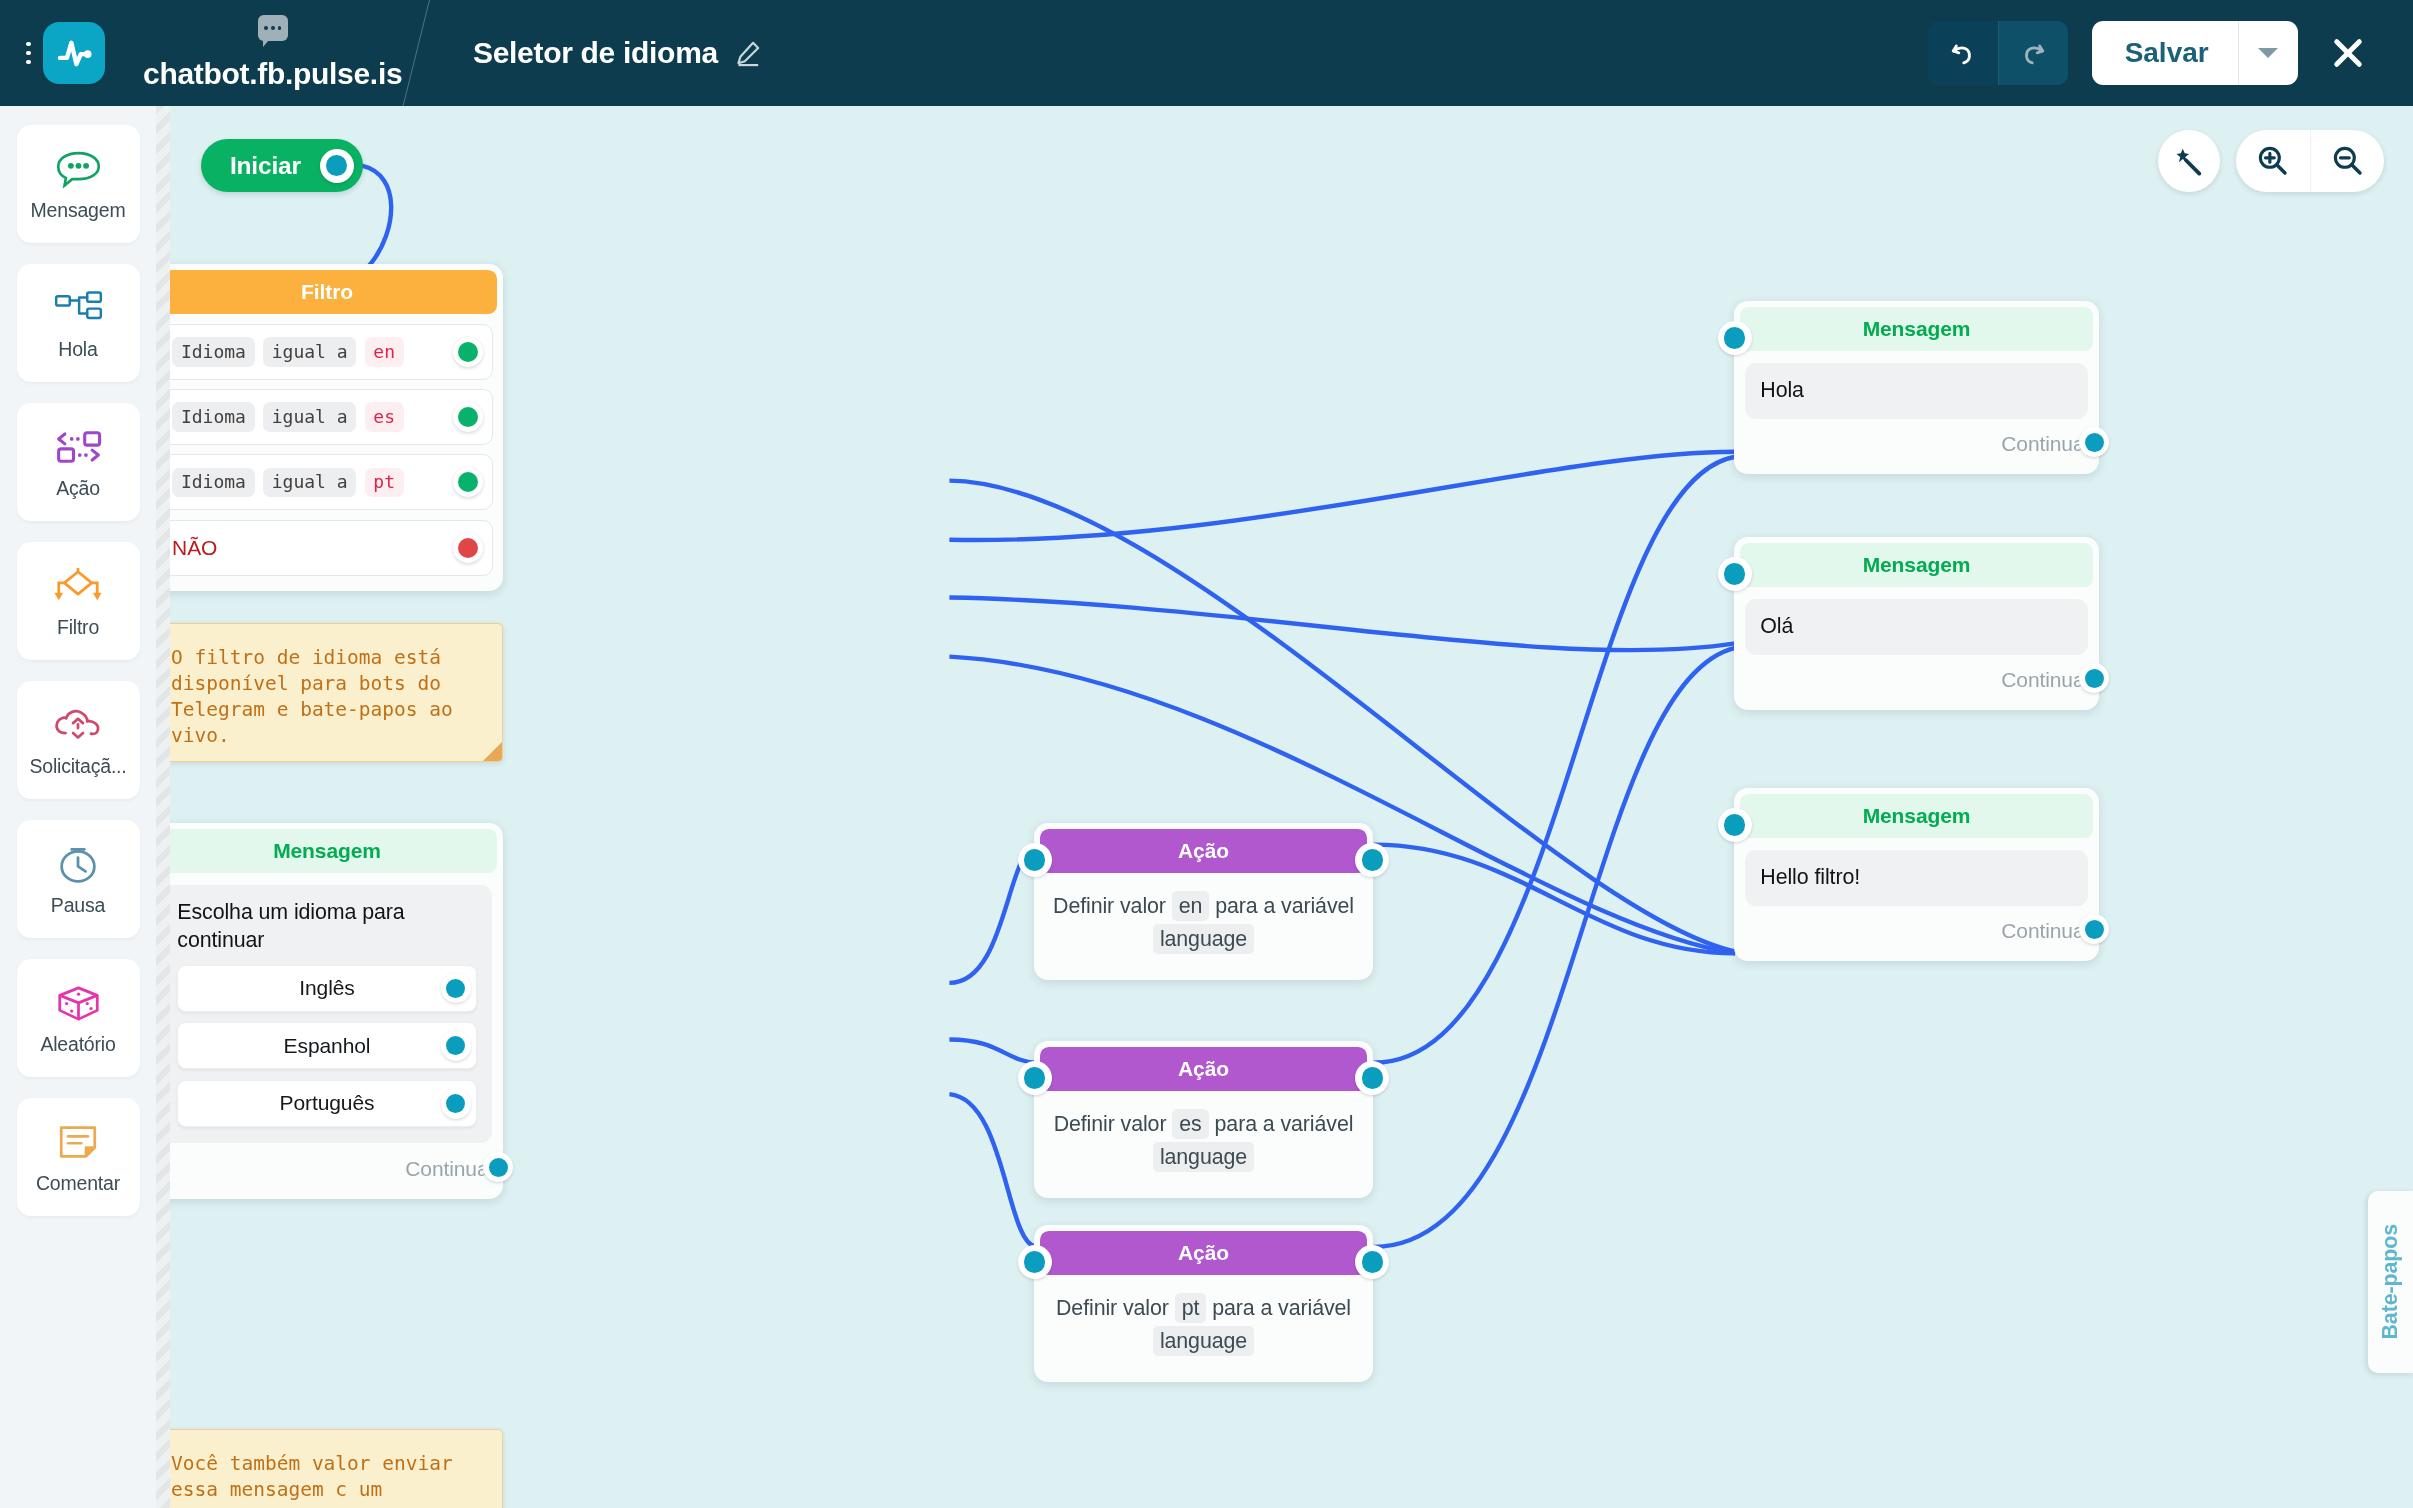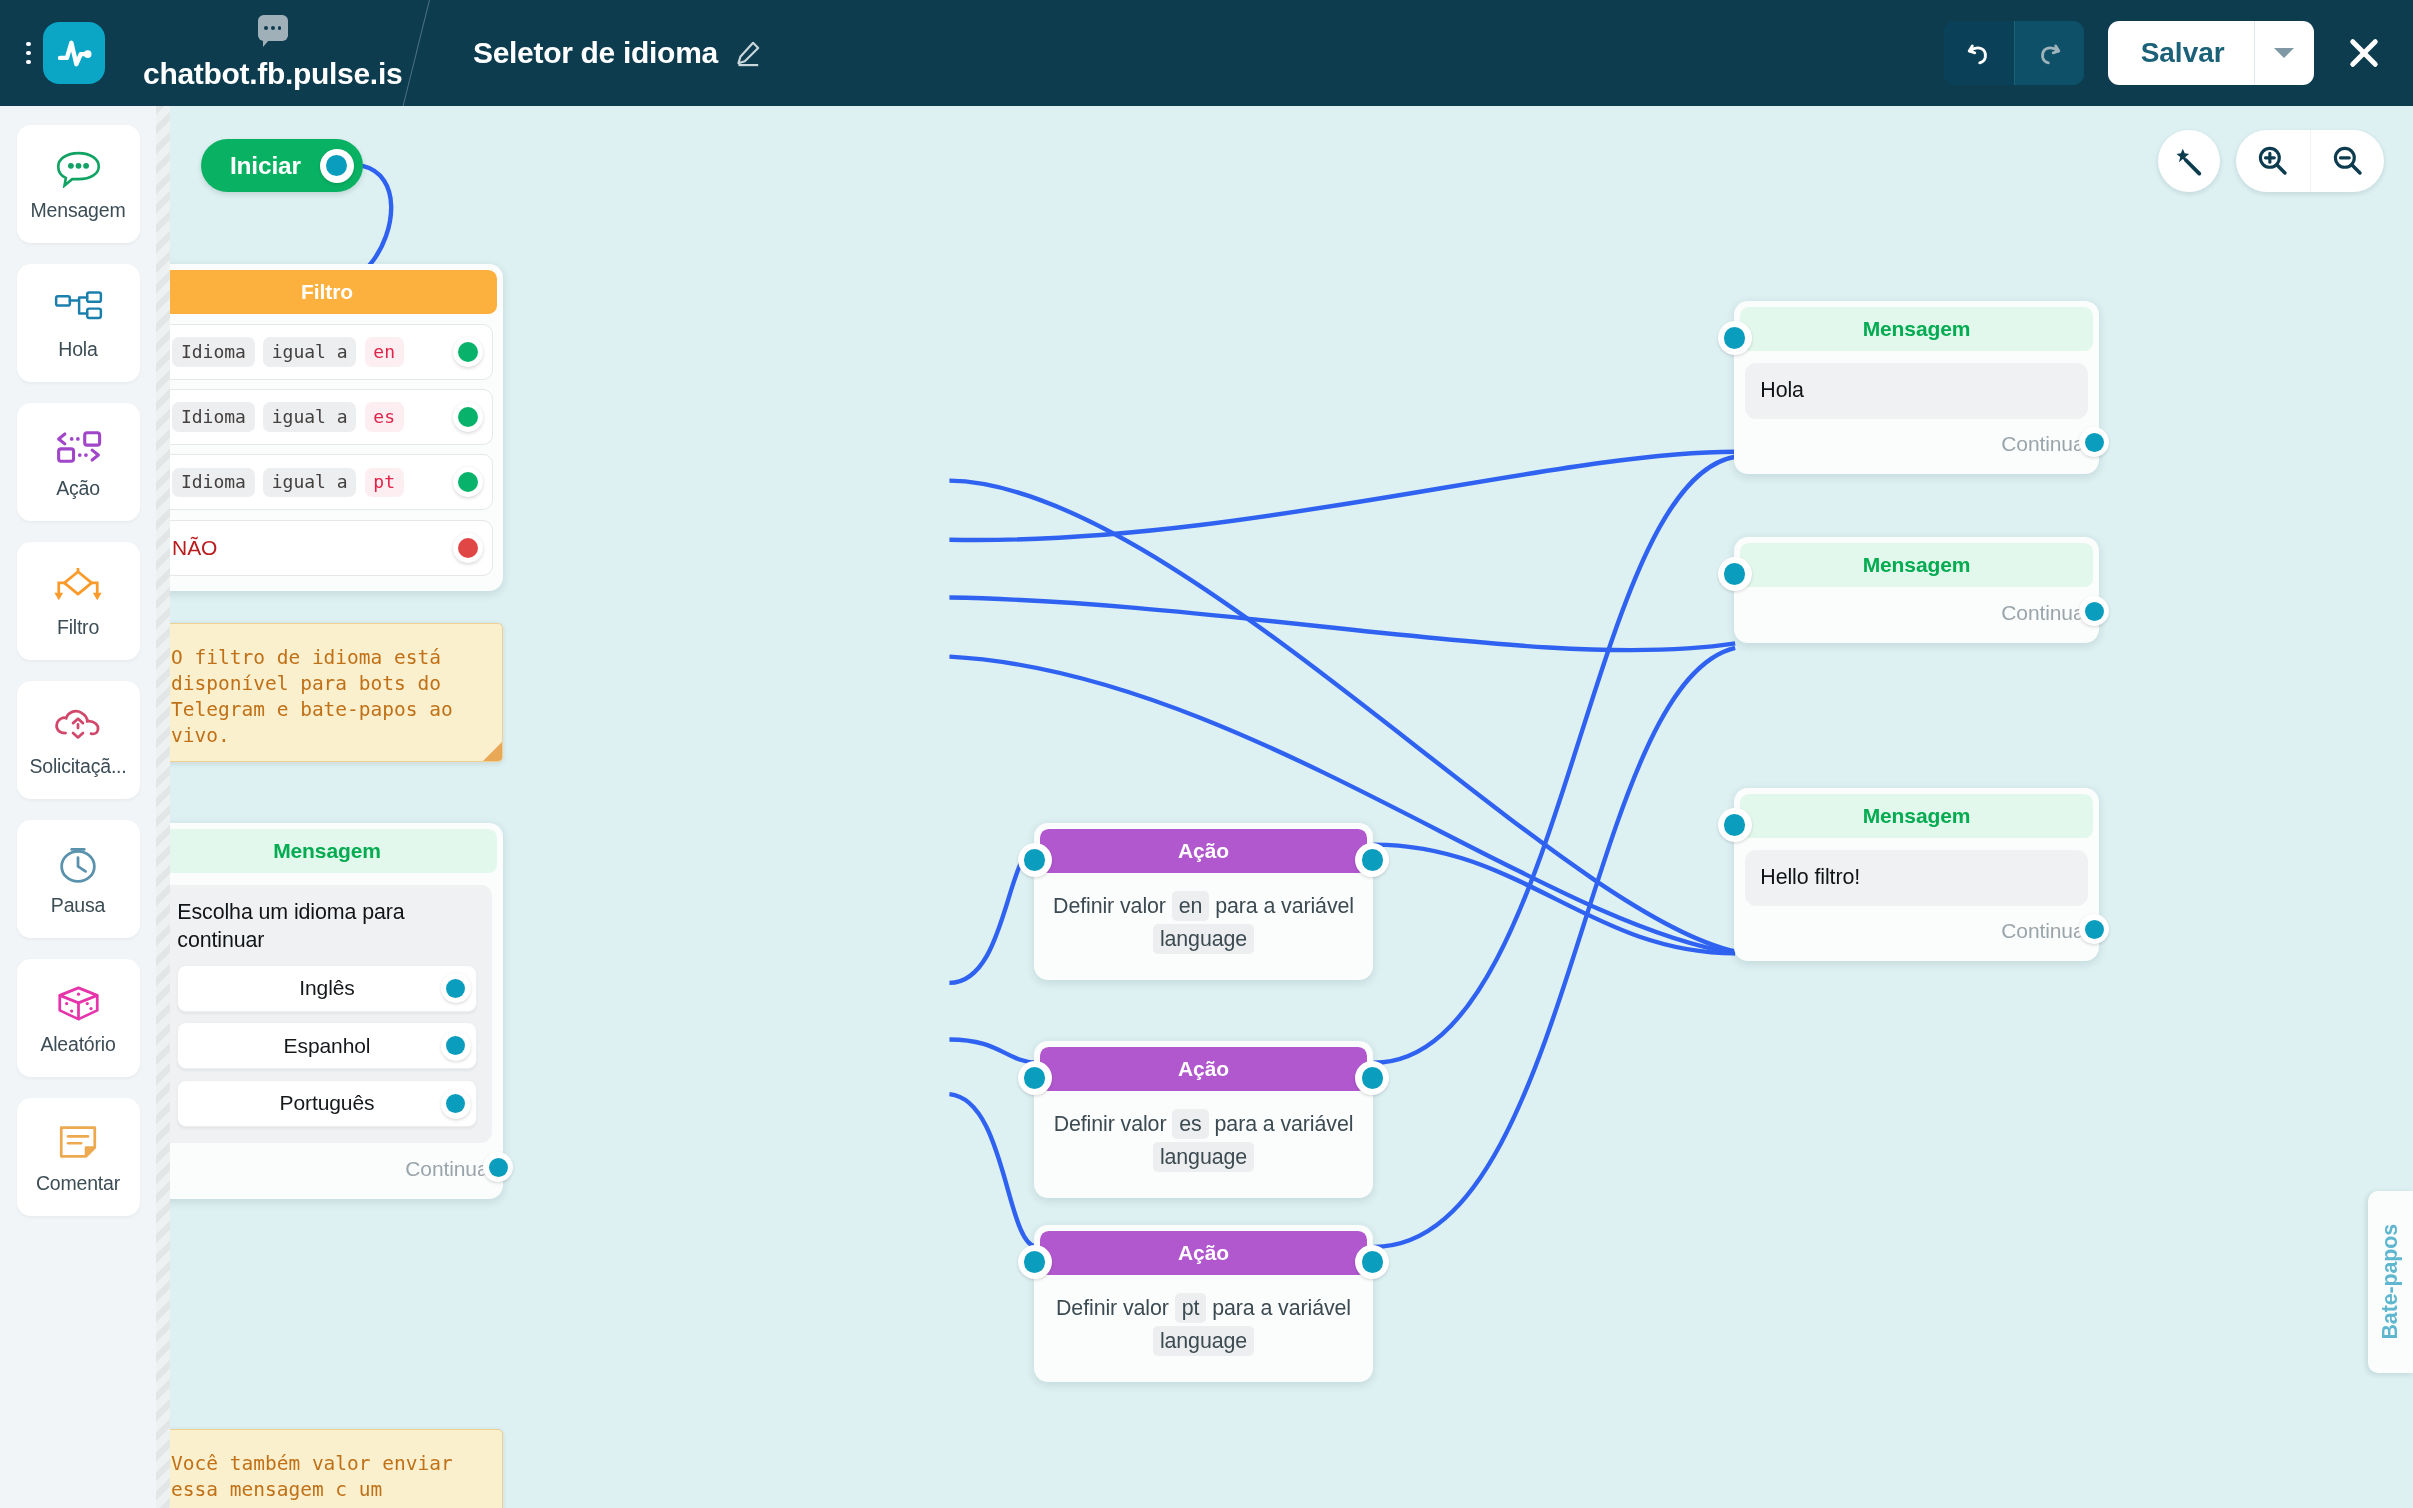--- a/index.html
+++ b/index.html
@@ -52,21 +52,21 @@
     position: relative; flex: none;
   }
   .crumb-sep::before {
     content: ""; position: absolute; top: 0; left: 8.8px;
     width: 1.3px; height: 106px; background: #4e7384;
     transform: skewX(-14deg); transform-origin: top;
   }
   .page-title { color: #ffffff; font-size: 30px; font-weight: bold; margin-left: 15px; letter-spacing: -0.3px; }
   .pencil-btn { margin-left: 16.3px; display:flex; align-items:center; cursor: pointer; }
   .hdr-right {
-    margin-left: auto; display: flex; align-items: center; padding-right: 29px; gap: 24px;
+    margin-left: auto; display: flex; align-items: center; padding-right: 45px; gap: 24px;
   }
   .undo-group {
     display: flex; height: 64px; border-radius: 11.3px; overflow: hidden; background: #0a4d63;
   }
   .undo-group > div {
     width: 70px; display: flex; align-items: center; justify-content: center; cursor: pointer;
   }
   .ug-undo { background: #0a4158; }
   .ug-redo { background: #0e5068; border-left: 1.3px solid #1d6076; }
   .save-btn {
@@ -517,20 +517,21 @@
             <i></i>
           </div>
       </div>
     </div>
 
     <div class="node" style="left:1564px; top:431px; width:365px;">
       <div class="port port-left">
           <i></i>
         </div>
       <div class="node-hd hd-msg">Mensagem</div>
+      <div class="msg-bubble">Olá</div>
       <div class="continue-row">
         <span>Continuar</span>
         <div class="port sm">
             <i></i>
           </div>
       </div>
     </div>
 
     <div class="node" style="left:1564px; top:682px; width:365px;">
       <div class="port port-left">

